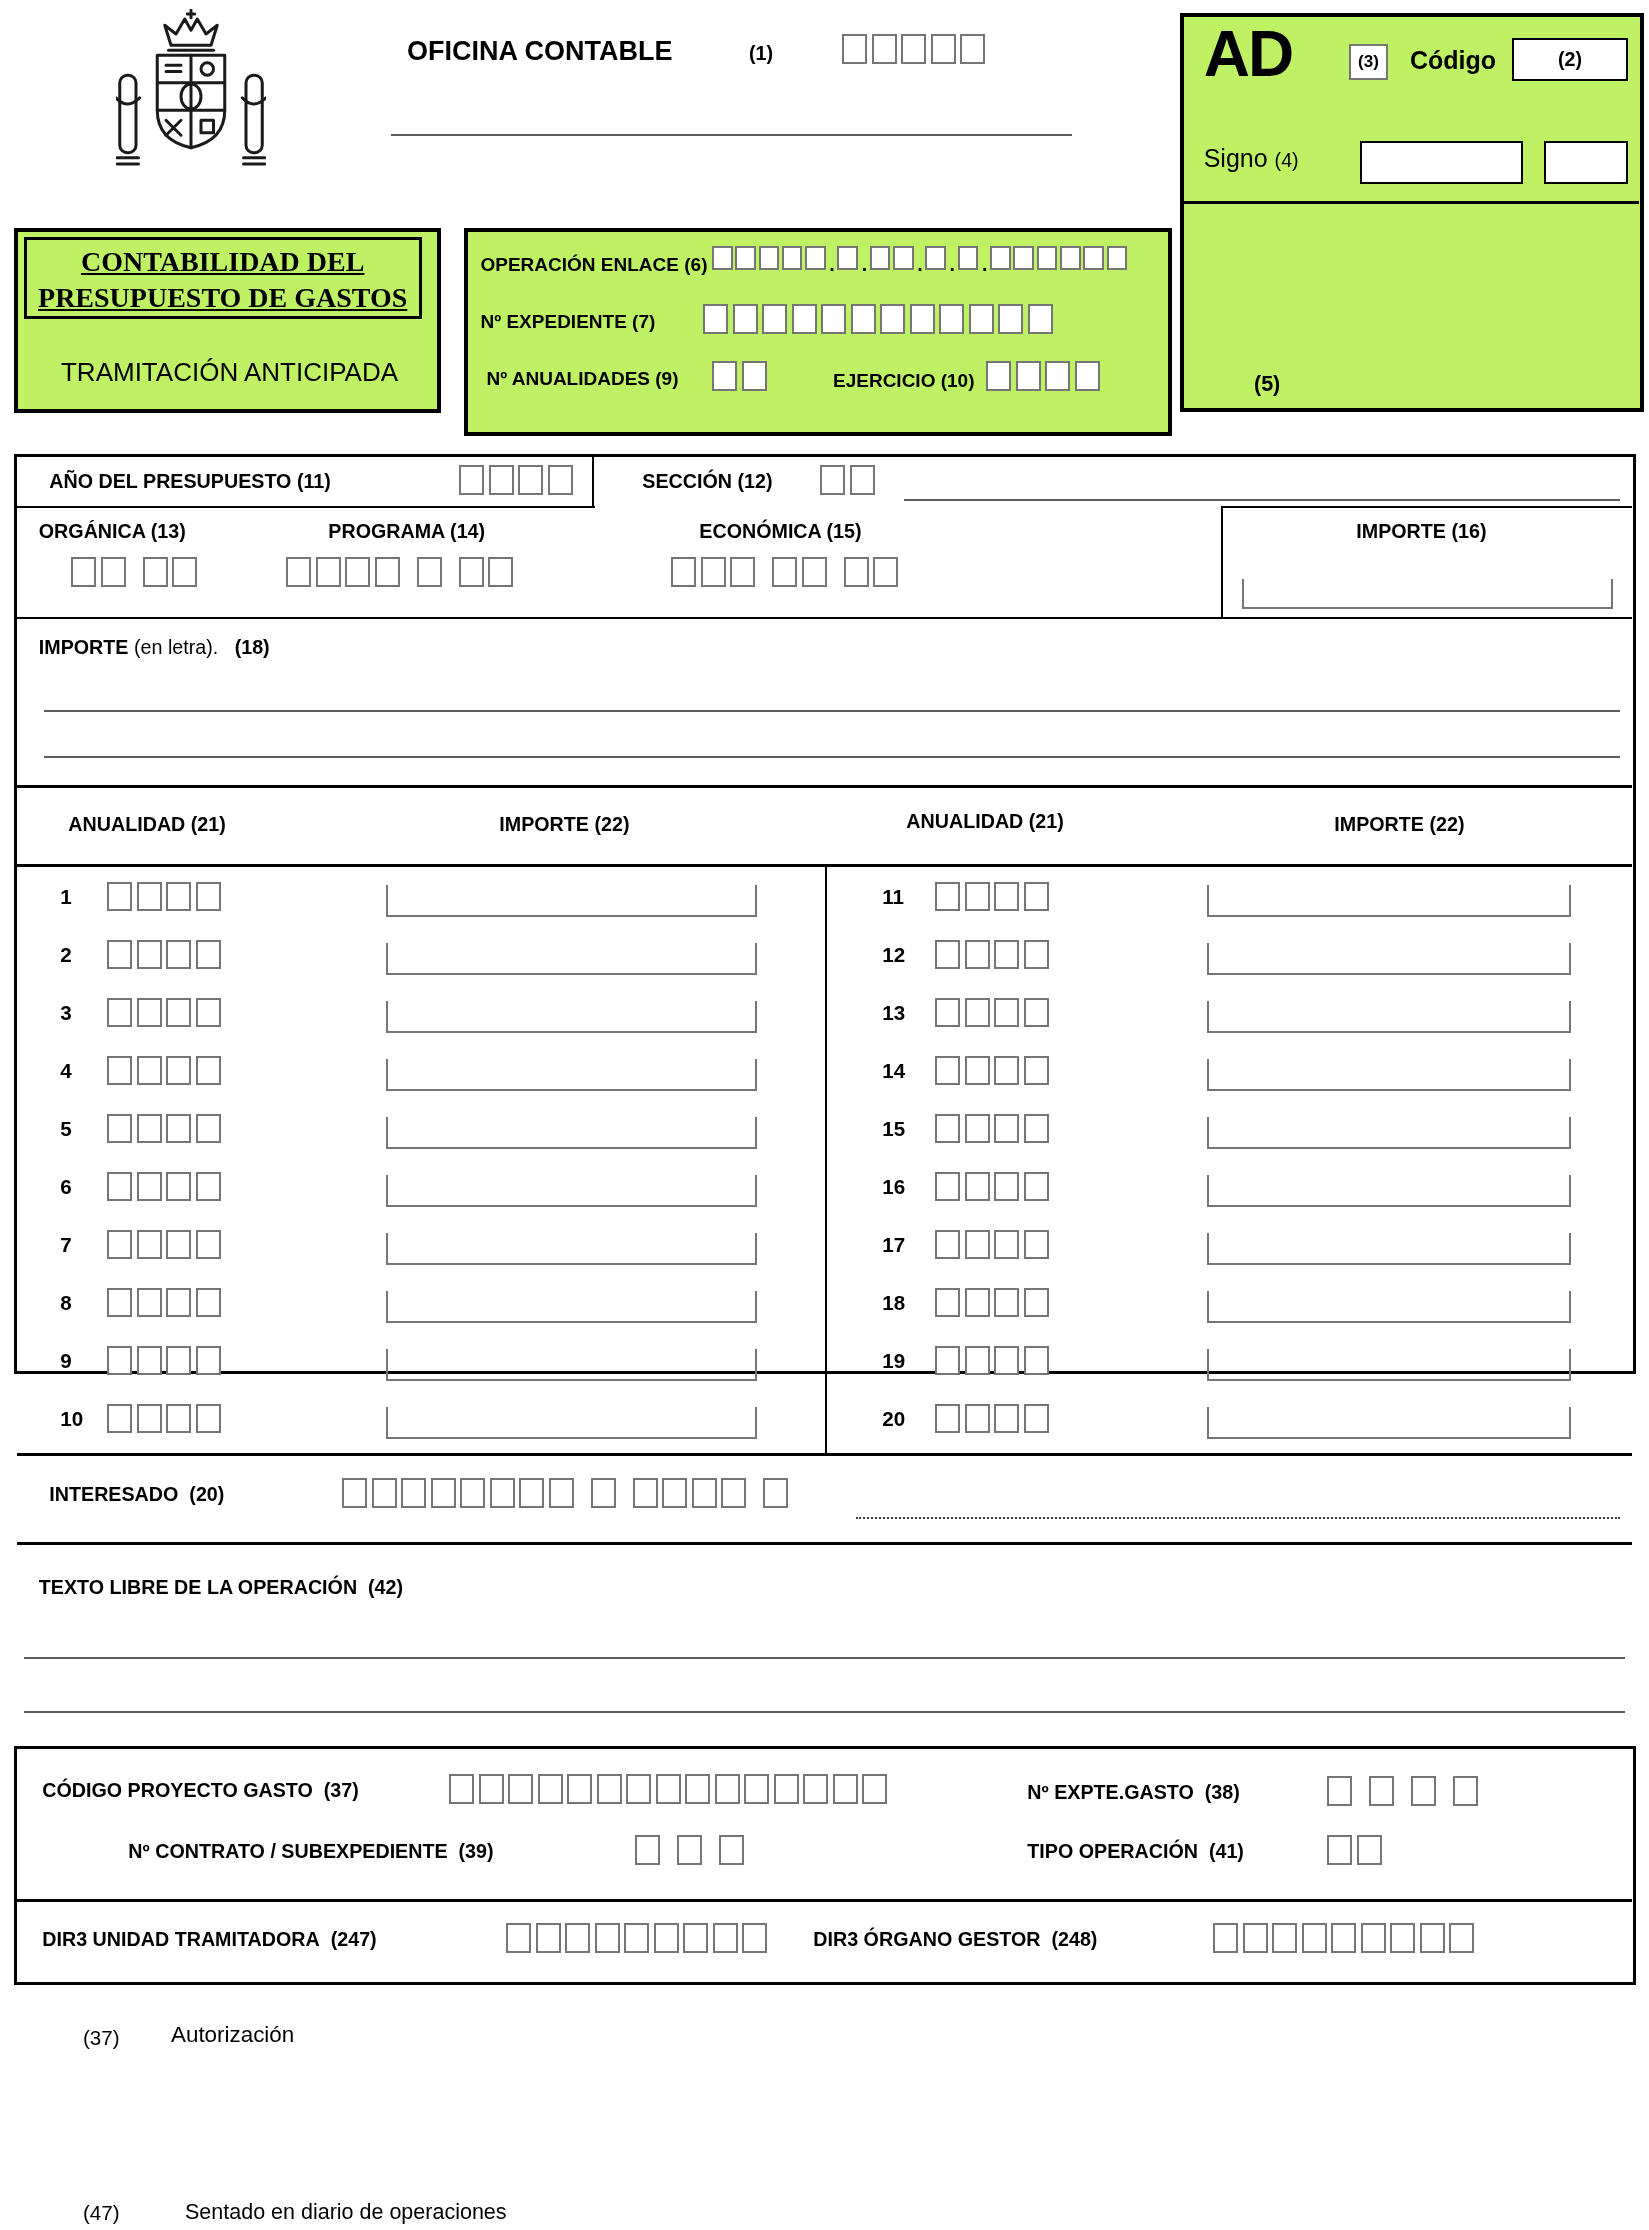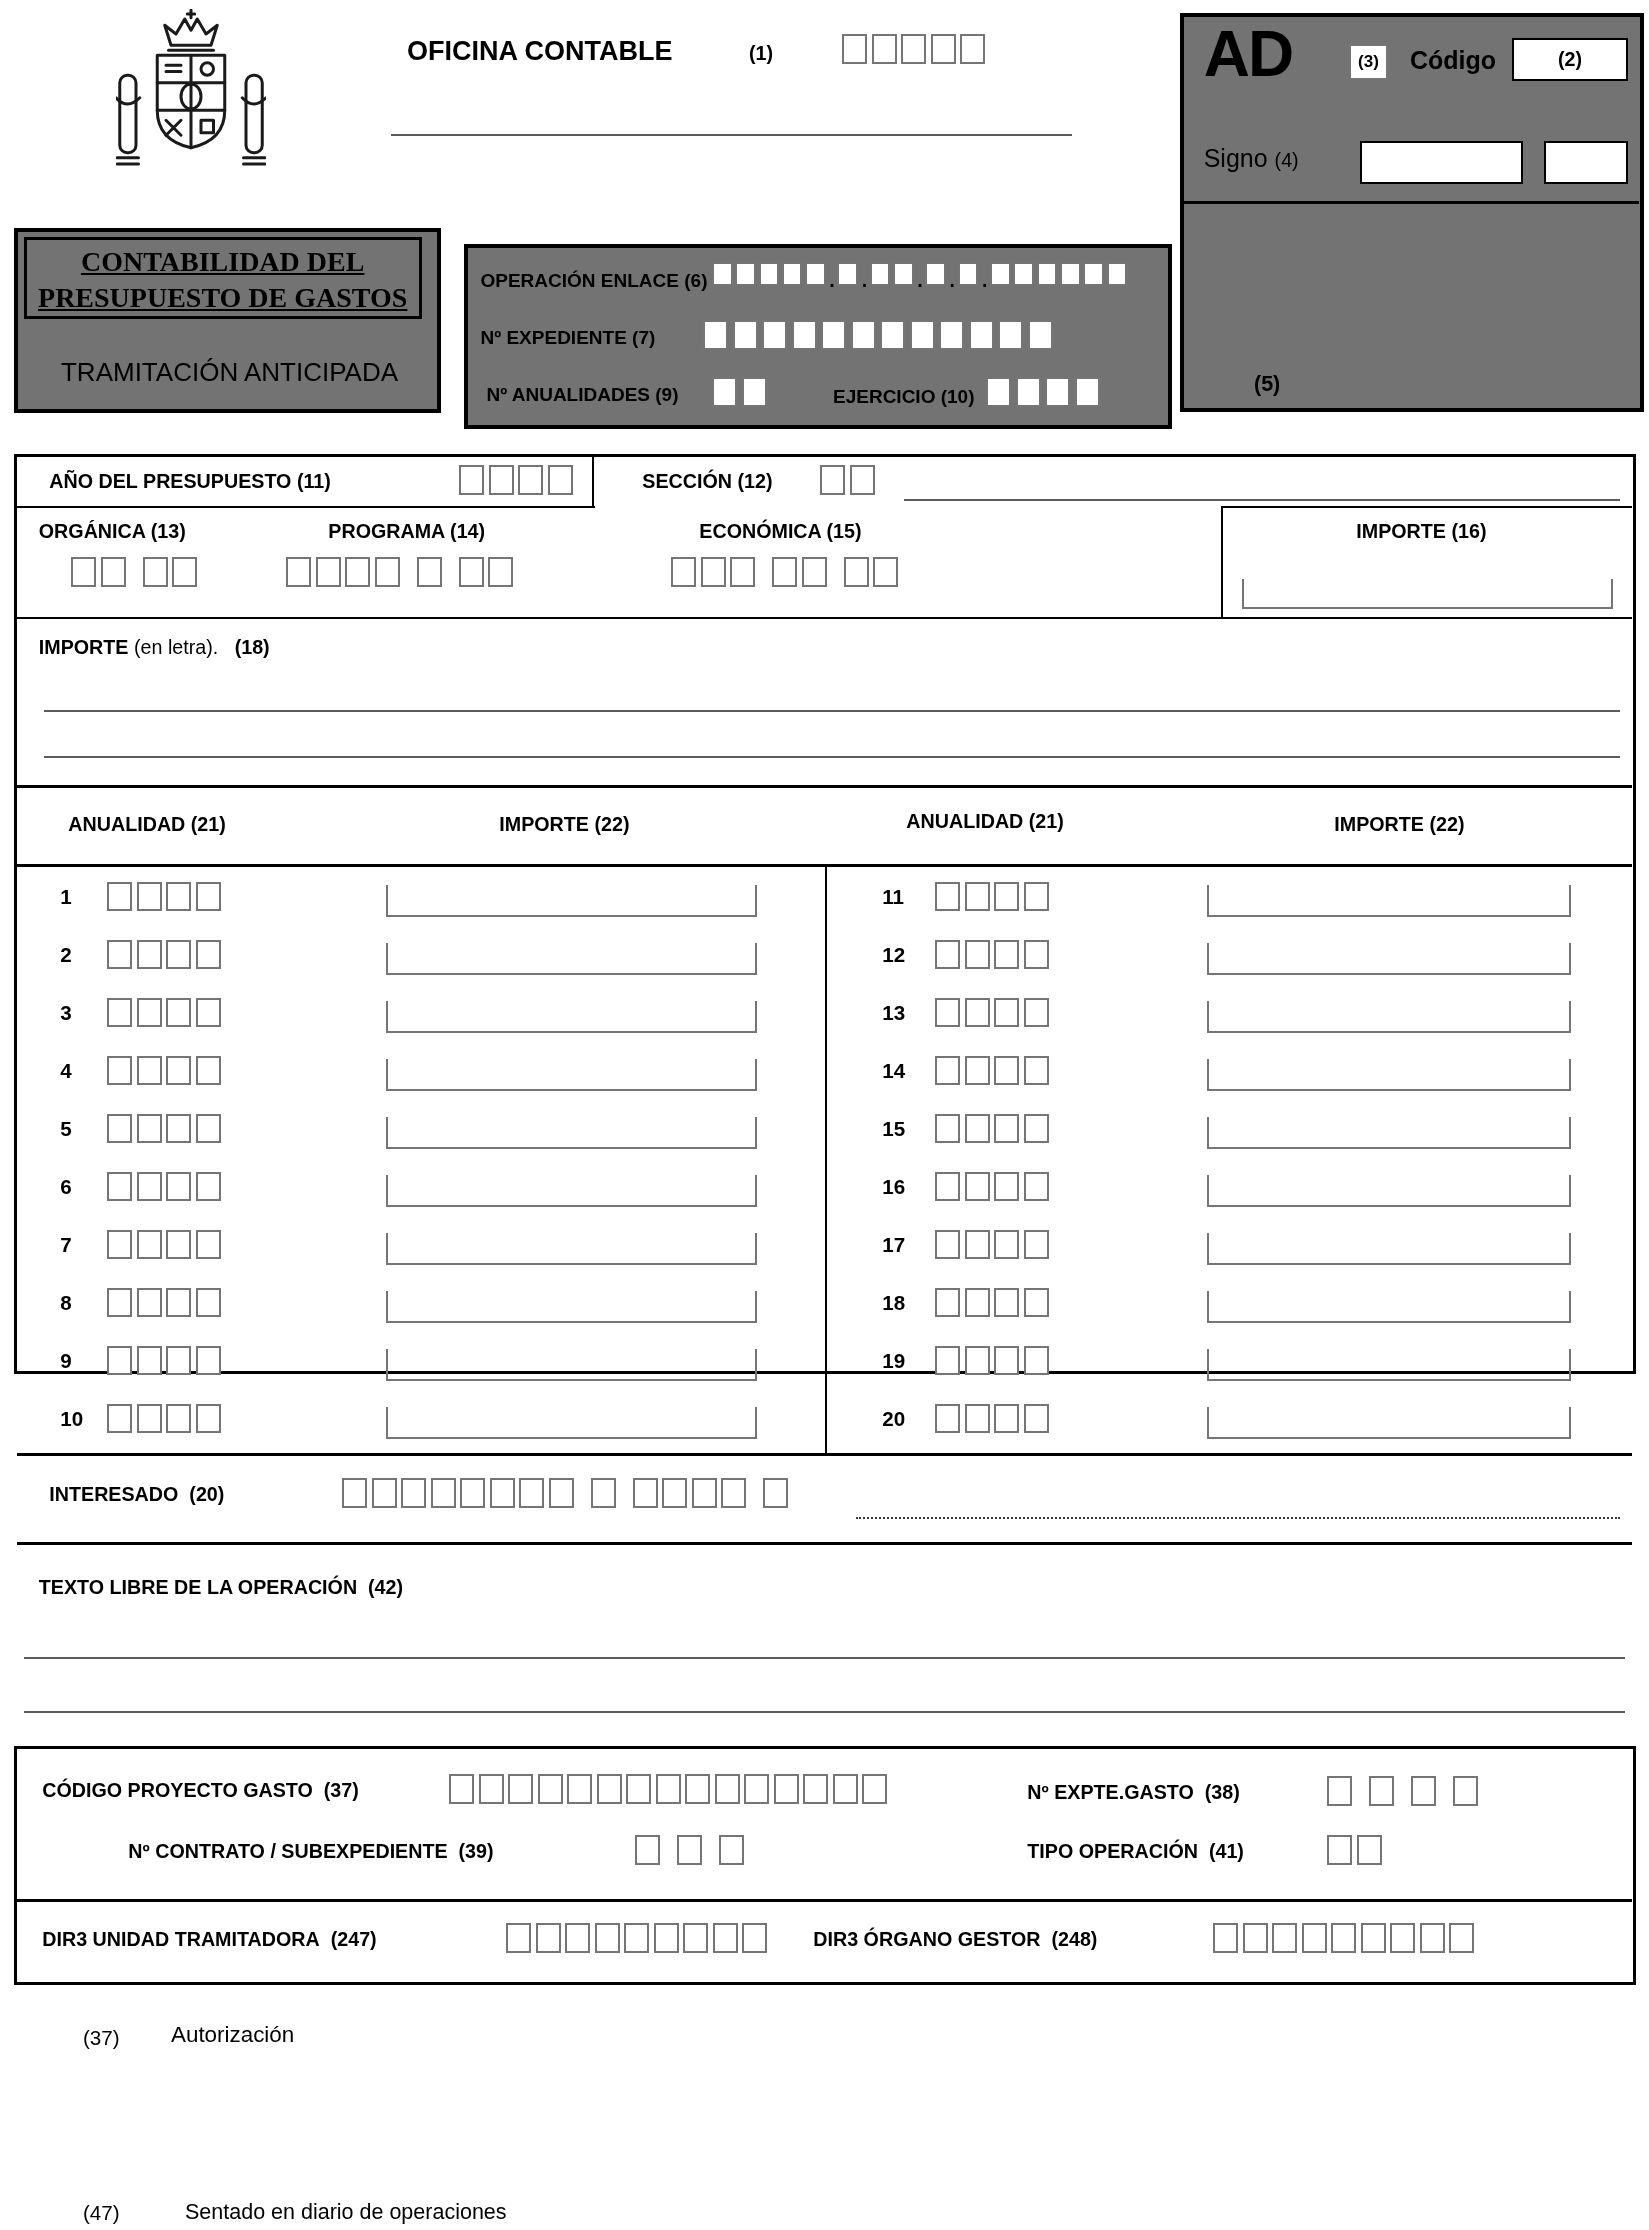--- a/index.html
+++ b/index.html
@@ -2,21 +2,21 @@
 <html style="font-size:14.3px"><head>
 <meta charset="utf-8">
 <style>
   * { margin:0; padding:0; box-sizing:border-box; }
   html,body { background:#ffffff; }
   #page {
     position:relative; width:1650px; height:2230px; background:#fff;
     color:#000; font-family:"Liberation Sans", sans-serif; overflow:hidden;
   }
   .abs { position:absolute; }
-  .blackbox { border:4.5px solid #000; background:#737373; }
+  .blackbox { border:4.5px solid #000; background:#bef264; }
   .mainbox  { border:3.6px solid #000; background:#fff; }
   .blackrect { border:2.7px solid #000; display:flex; align-items:center; justify-content:center; background:#fff; }
   .graybox-sm { border:2.7px solid #767676; display:flex; align-items:center; justify-content:center; font-size:17px; font-weight:600; background:#fff; }
   .hdiv4 { border-top:3.6px solid #000; height:0; }
   .hdiv3 { border-top:2.7px solid #000; height:0; }
   .vdiv3 { border-left:2.7px solid #000; width:0; }
   .grayline { border-top:2.7px solid #5c5c5c; height:0; }
   .dotline  { border-top:2.7px dotted #3c3c3c; height:0; }
   .lbl22 { font-size:19.7px; font-weight:bold; white-space:nowrap; }
   .lbl21 { font-size:19px; font-weight:bold; white-space:nowrap; }
@@ -102,21 +102,21 @@
   </div>
 
   <div class="abs blackbox" style="left:14.3px; top:228px; width:427px; height:185px;">
     <div class="abs serif-title" style="left:5.4px; top:4.5px; width:398px; height:82px; border:3.6px solid #000; padding-top:4.5px;text-decoration:underline;">
       <div>CONTABILIDAD DEL</div>
       <div>PRESUPUESTO DE GASTOS</div>
     </div>
     <div class="abs" style="left:10.7px; top:125px; font-size:26px;margin-left:32px;">TRAMITACIÓN ANTICIPADA</div>
   </div>
 
-  <div class="abs blackbox" style="left:464px; top:244px; width:708px; height:185px;">
+  <div class="abs blackbox" style="left:464px; top:228px; width:708px; height:208px;">
     <div class="abs lbl21" style="left:12.5px; top:21.5px;">
       <span>OPERACIÓN ENLACE</span>
       <span>(6)</span>
     </div>
     <div class="abs boxes boxes-xs" style="left:244px; top:14.3px;">
         <span class="cbox"></span>
         <span class="cbox"></span>
         <span class="cbox"></span>
         <span class="cbox"></span>
         <span class="cbox"></span>

